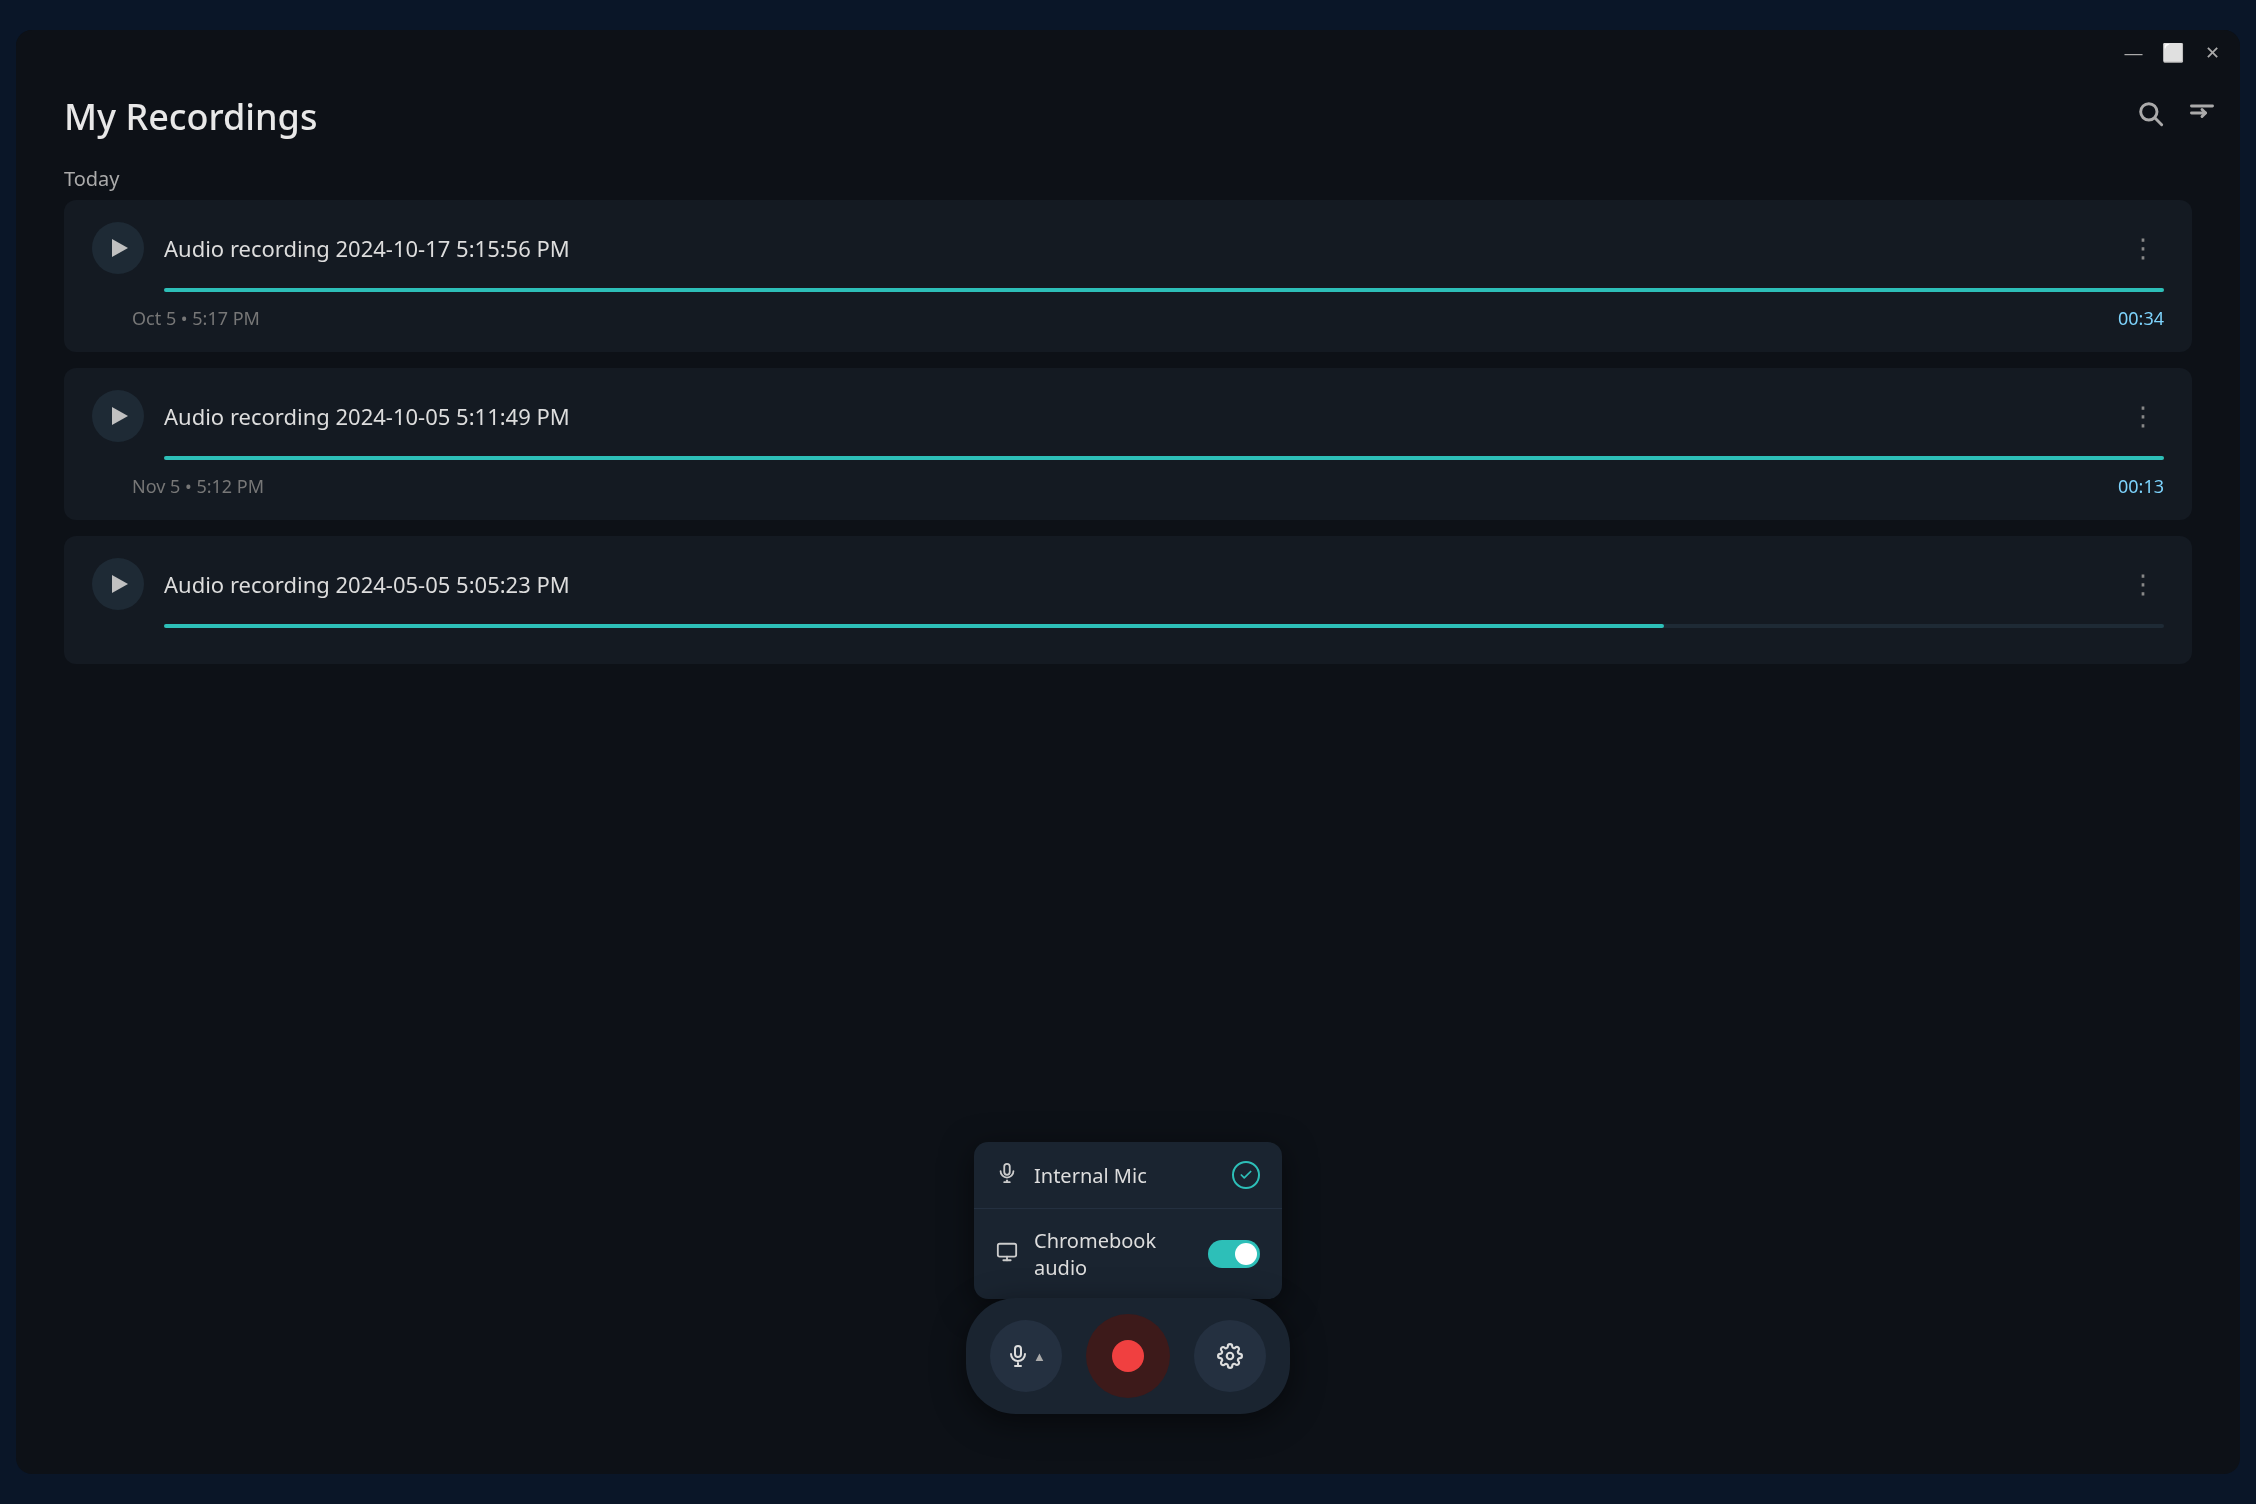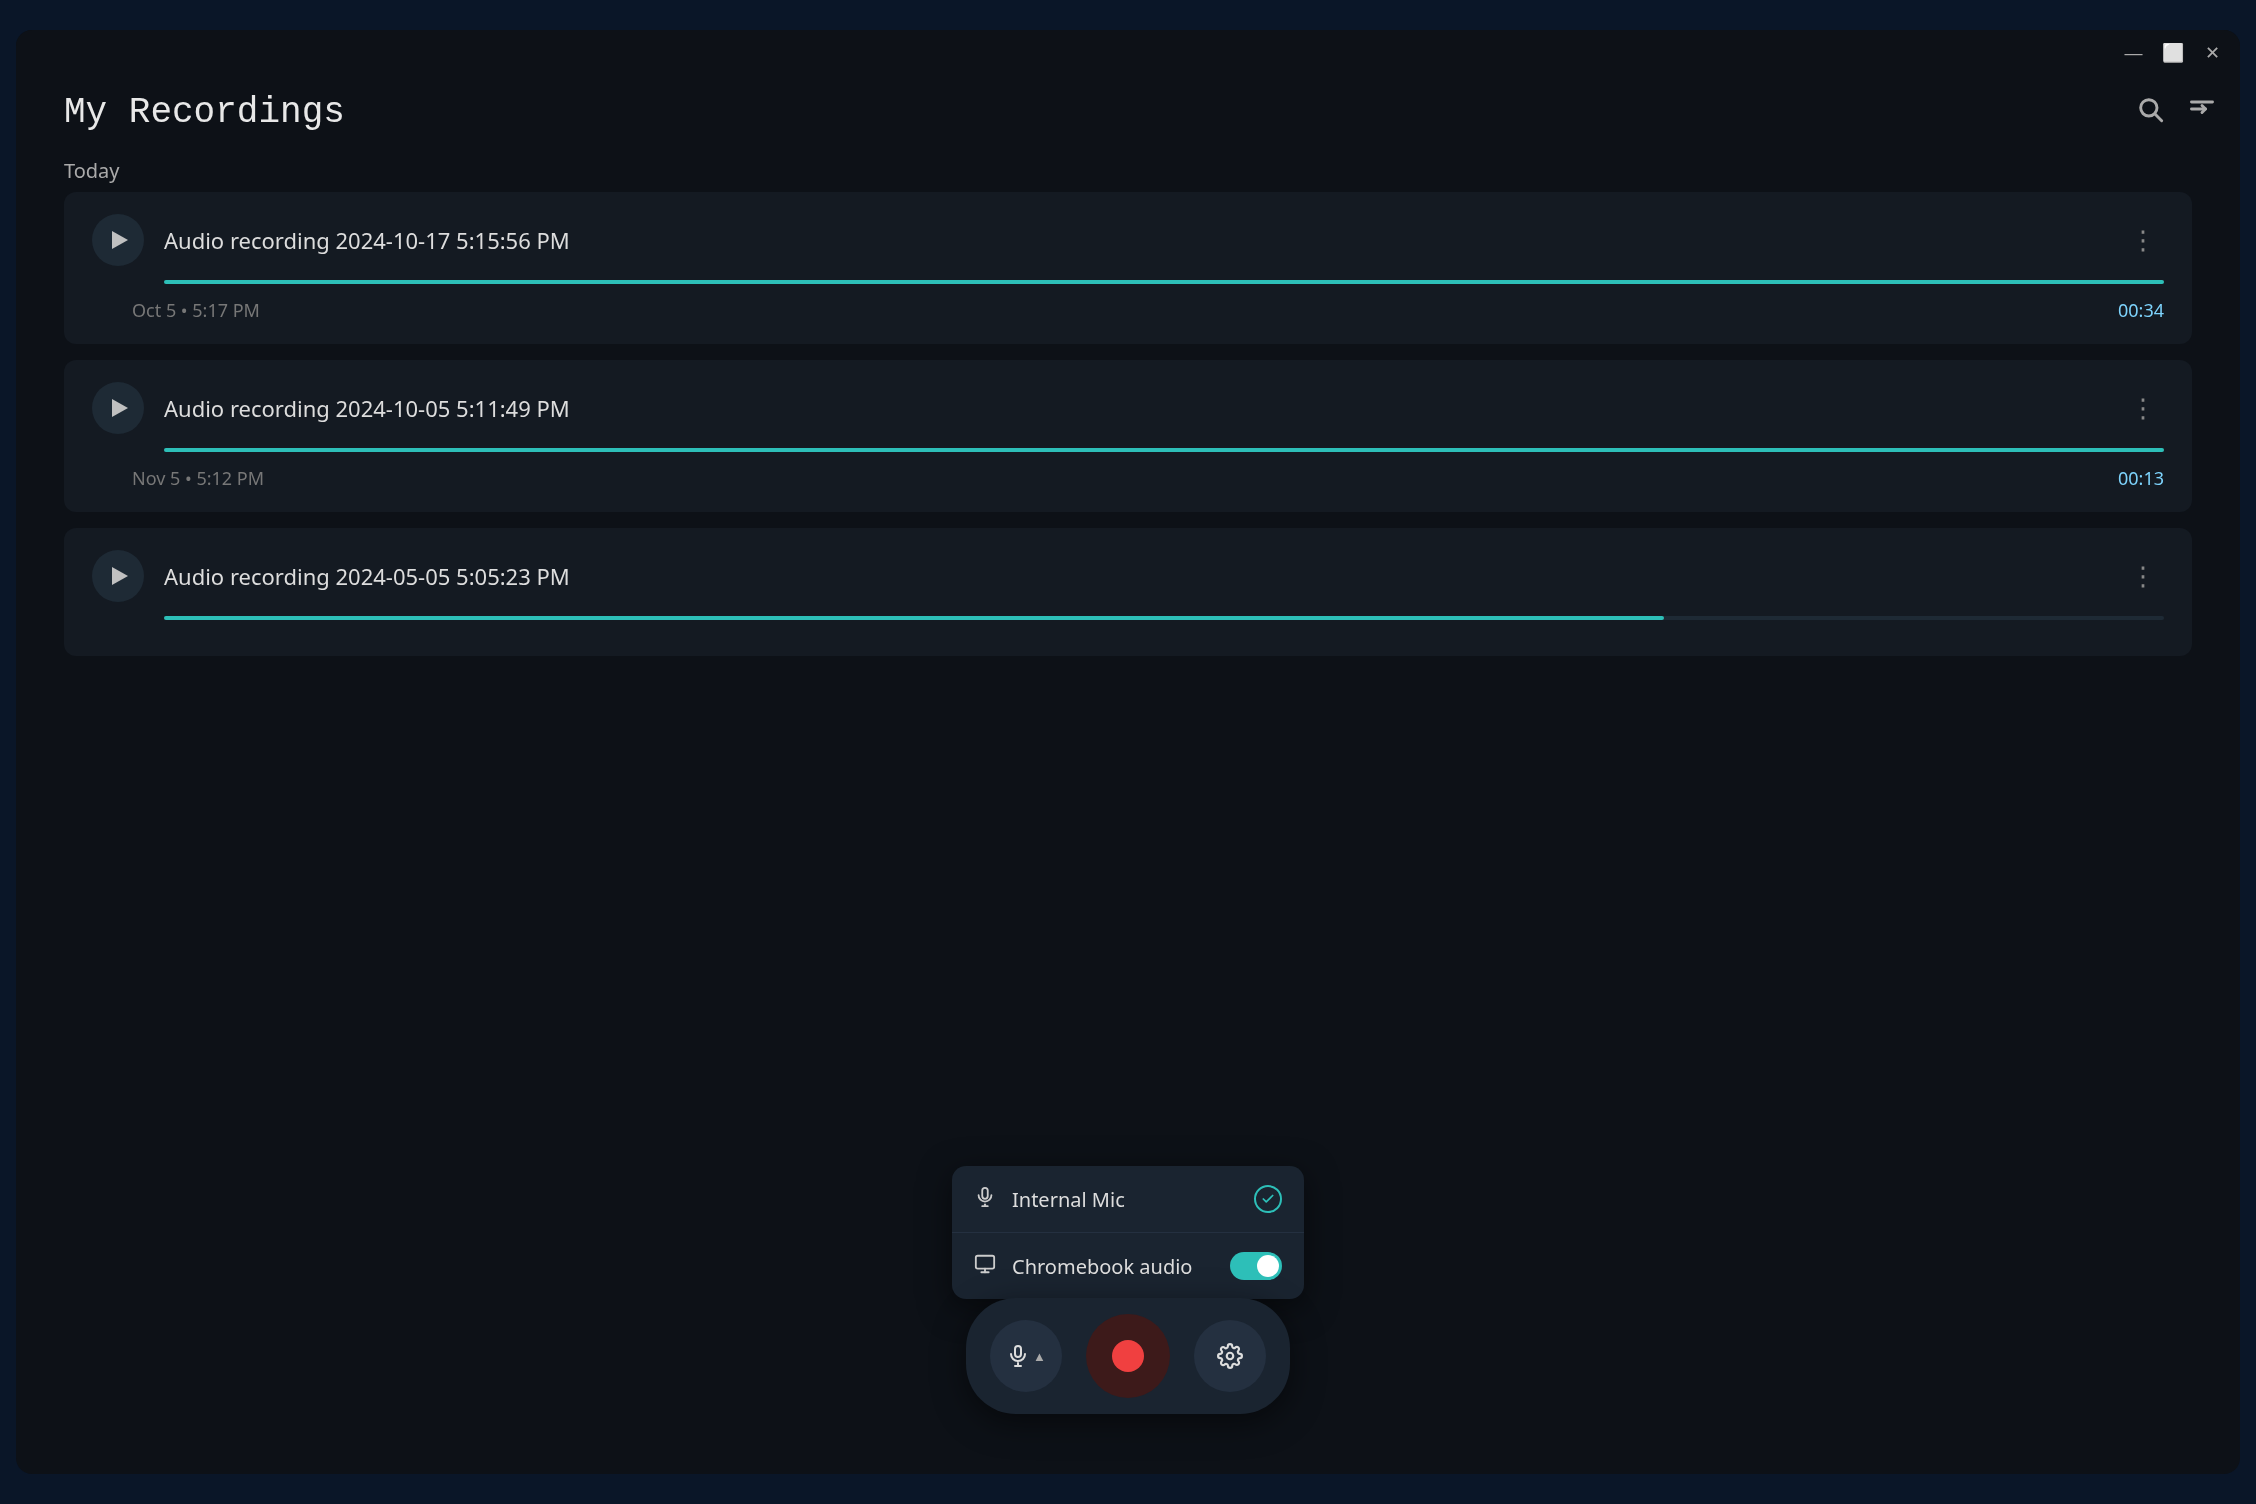--- a/index.html
+++ b/index.html
@@ -50,21 +50,20 @@
       border: none;
       line-height: 1;
     }
 
     
     .app-header {
       display: flex;
       align-items: center;
       justify-content: space-between;
       padding: 16px 24px 24px 48px;
-      font-family: Liberation Mono, monospace;
     }
 
     .app-title {
       font-size: 36px;
       font-weight: 500;
       color: #e8e8e8;
     }
 
     .header-actions {
       display: flex;
@@ -188,21 +187,21 @@
       transform: translateX(-50%);
       display: flex;
       flex-direction: column;
       align-items: center;
     }
 
     .popup-menu {
       background: #1a2430;
       border-radius: 14px;
       overflow: hidden;
-      width: 352px;
+      width: 308px;
       margin-bottom: 0;
       box-shadow: 0 8px 32px rgba(0,0,0,0.5);
     }
 
     .popup-item {
       display: flex;
       align-items: center;
       padding: 18px 22px;
       gap: 16px;
       cursor: pointer;

